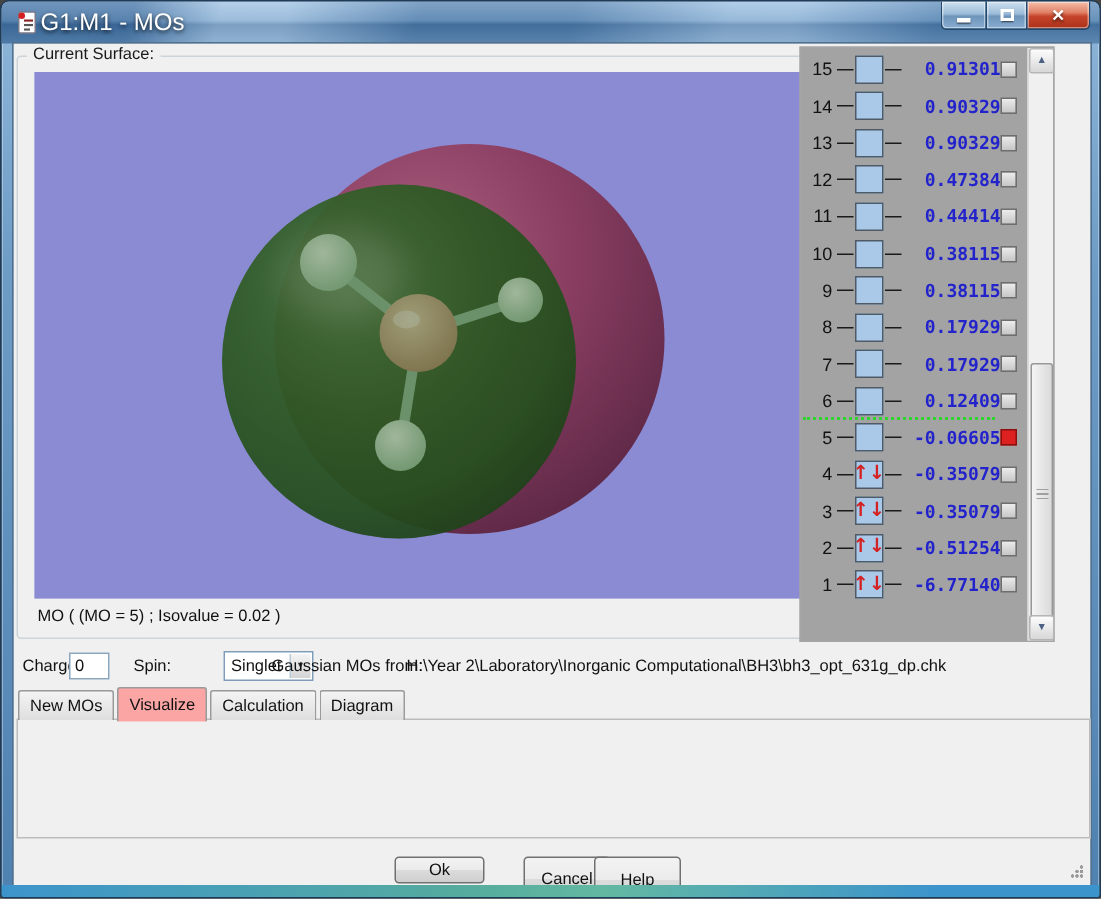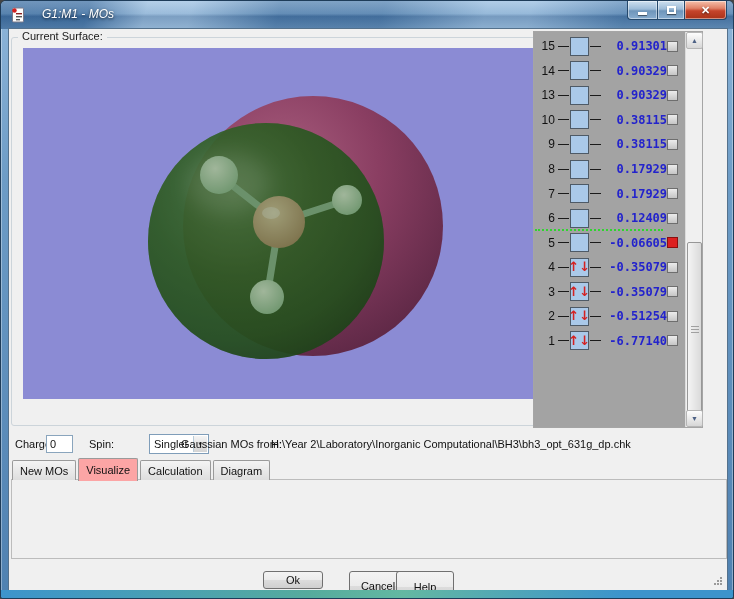--- a/index.html
+++ b/index.html
@@ -6,21 +6,21 @@
   *{box-sizing:border-box;font-family:"Liberation Sans",sans-serif;}
   .window{position:relative;width:734px;height:599px;border-radius:6px 6px 3px 3px;overflow:hidden;
     background:linear-gradient(180deg,#8fb6da 0%,#6d9cc6 30%,#4f81b1 100%);
     border:1px solid #1e3c59;box-shadow:inset 0 0 0 1px rgba(255,255,255,.35);}
   
   .titlebar{position:absolute;left:0;top:0;width:100%;height:28px;
     background:linear-gradient(180deg,#9cc0e2 0%,#7aa6cf 45%,#517fae 55%,#6d9ac4 100%);}
   .titlebar:before{content:"";position:absolute;inset:0;
     background:linear-gradient(105deg,rgba(0,40,90,.28) 0 12%,rgba(255,255,255,.25) 20% 26%,rgba(0,30,70,.18) 38% 52%,rgba(255,255,255,.22) 66% 72%,rgba(0,30,70,.15) 85%);}
   .app-icon{position:absolute;left:9px;top:6px;width:16px;height:16px;z-index:2;}
-  .win-title{position:absolute;left:41px;top:6px;z-index:2;font-size:12px;color:#fff;text-shadow:0 1px 3px rgba(0,0,0,.75);font-style:italic;}
+  .win-title{position:absolute;left:26px;top:6px;z-index:2;font-size:16px;color:#fff;text-shadow:0 1px 3px rgba(0,0,0,.75);}
   .cap-group{position:absolute;right:6px;top:0;z-index:3;display:flex;}
   .cap-btn{height:19px;border:1px solid #24486b;border-top:none;display:flex;align-items:center;justify-content:center;
     background:linear-gradient(180deg,#cfe0ef 0%,#9dbcd8 45%,#6e95ba 55%,#88add0 100%);box-shadow:inset 0 0 0 1px rgba(255,255,255,.45);}
   .cap-btn.min{width:30px;border-radius:0 0 0 4px;border-right:none;}
   .cap-btn.max{width:28px;}
   .cap-btn.close{width:42px;border-radius:0 0 4px 0;border-left:none;
     background:linear-gradient(180deg,#f6c0ab 0%,#e08268 40%,#c6442b 55%,#aa3218 100%);}
   .glyph-min{width:9px;height:3px;background:#fff;box-shadow:0 1px 1px rgba(0,0,0,.5);margin-top:6px;}
   .glyph-max{width:9px;height:8px;border:2px solid #fff;box-shadow:0 1px 1px rgba(0,0,0,.5);background:transparent;}
   .glyph-close{color:#fff;font-size:11px;font-weight:bold;text-shadow:0 1px 2px rgba(0,0,0,.6);}
@@ -153,20 +153,21 @@
         </g>
         <circle cx="196" cy="127" r="19" fill="url(#gH)"></circle>
         <circle cx="324" cy="152" r="15" fill="url(#gH)"></circle>
         <circle cx="244" cy="249" r="17" fill="url(#gH)"></circle>
         <circle cx="256" cy="174" r="26" fill="url(#gB)"></circle>
         <ellipse cx="248" cy="165" rx="9" ry="6" fill="#fff" opacity="0.35"></ellipse>
         <circle cx="243" cy="193" r="118" fill="#224a1e" opacity="0.35"></circle>
       </svg>
     </div>
 
+    <div class="mo-caption">MO ( (MO = 5) ; Isovalue = 0.02 )</div>
 
     <div class="mo-panel">
       <div class="mo-rows">
           <div class="mo-row">
             <span class="mo-num">15</span>
             <span class="mo-line"></span>
             <span class="mo-box"></span>
             <span class="mo-line"></span>
             <span class="mo-energy">0.91301</span>
             <span class="mo-check"></span>
@@ -178,20 +179,36 @@
             <span class="mo-line"></span>
             <span class="mo-energy">0.90329</span>
             <span class="mo-check"></span>
           </div>
           <div class="mo-row">
             <span class="mo-num">13</span>
             <span class="mo-line"></span>
             <span class="mo-box"></span>
             <span class="mo-line"></span>
             <span class="mo-energy">0.90329</span>
+            <span class="mo-check"></span>
+          </div>
+          <div class="mo-row">
+            <span class="mo-num">12</span>
+            <span class="mo-line"></span>
+            <span class="mo-box"></span>
+            <span class="mo-line"></span>
+            <span class="mo-energy">0.47384</span>
+            <span class="mo-check"></span>
+          </div>
+          <div class="mo-row">
+            <span class="mo-num">11</span>
+            <span class="mo-line"></span>
+            <span class="mo-box"></span>
+            <span class="mo-line"></span>
+            <span class="mo-energy">0.44414</span>
             <span class="mo-check"></span>
           </div>
           <div class="mo-row">
             <span class="mo-num">10</span>
             <span class="mo-line"></span>
             <span class="mo-box"></span>
             <span class="mo-line"></span>
             <span class="mo-energy">0.38115</span>
             <span class="mo-check"></span>
           </div>

